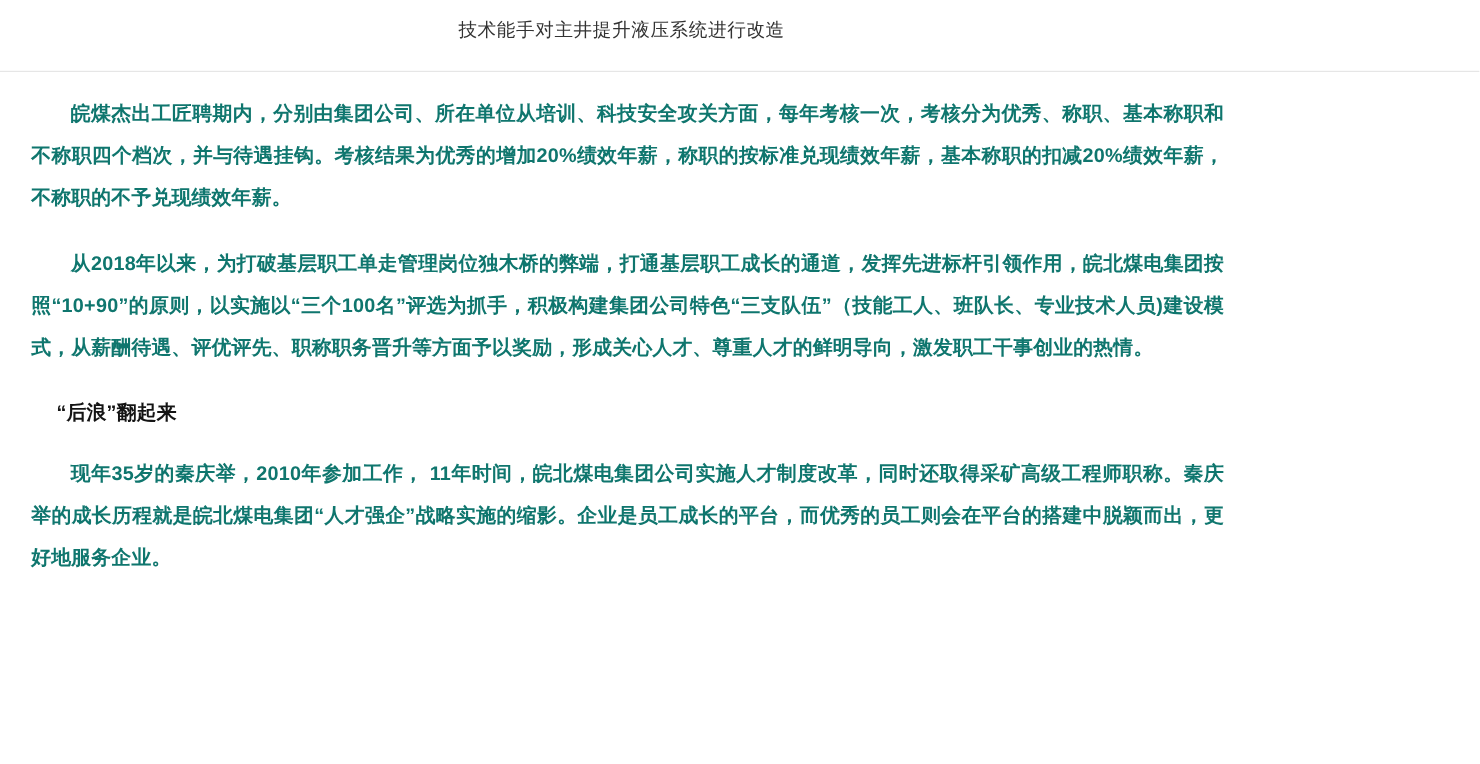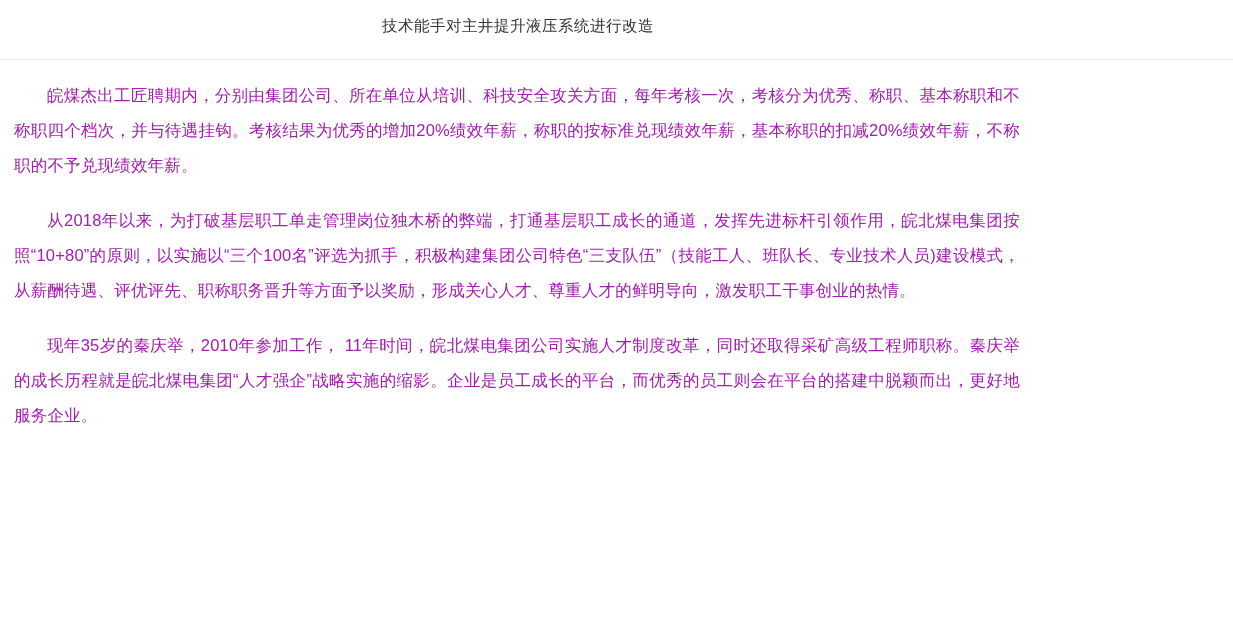--- a/index.html
+++ b/index.html
@@ -36,25 +36,26 @@
     height: 1px;
     background: #e6e6e6;
     margin: 0 0 18px 0;
   }
   .body-area {
     padding: 0 16px 0 14px;
   }
   p.para {
     font-size: 16.5px;
     line-height: 35px;
-    margin: 0 0 20px 0;
+    margin: 0 0 20px 12px;
     text-align: justify;
     text-justify: inter-ideograph;
     letter-spacing: 0.2px;
-    color: #a21caf;
+    color: #0f766e;
+    font-weight: bold;
   }
   p.para.indent {
     text-indent: 2em;
   }
   p.subhead {
     font-size: 16.5px;
     line-height: 32px;
     font-weight: bold;
     margin: 0 0 18px 0;
     text-indent: 2em;
@@ -69,17 +70,18 @@
 <body>
 
 <div class="page">
 
   <div class="caption">技术能手对主井提升液压系统进行改造</div>
 
   <div class="divider"></div>
 
   <div class="body-area">
     <p class="para indent">皖煤杰出工匠聘期内，分别由集团公司、所在单位从培训、科技安全攻关方面，每年考核一次，考核分为优秀、称职、基本称职和不称职四个档次，并与待遇挂钩。考核结果为优秀的增加20%绩效年薪，称职的按标准兑现绩效年薪，基本称职的扣减20%绩效年薪，不称职的不予兑现绩效年薪。</p>
-    <p class="para indent">从2018年以来，为打破基层职工单走管理岗位独木桥的弊端，打通基层职工成长的通道，发挥先进标杆引领作用，皖北煤电集团按照“10+80”的原则，以实施以“三个100名”评选为抓手，积极构建集团公司特色“三支队伍”（技能工人、班队长、专业技术人员)建设模式，从薪酬待遇、评优评先、职称职务晋升等方面予以奖励，形成关心人才、尊重人才的鲜明导向，激发职工干事创业的热情。</p>
+    <p class="para indent">从2018年以来，为打破基层职工单走管理岗位独木桥的弊端，打通基层职工成长的通道，发挥先进标杆引领作用，皖北煤电集团按照“10+90”的原则，以实施以“三个100名”评选为抓手，积极构建集团公司特色“三支队伍”（技能工人、班队长、专业技术人员)建设模式，从薪酬待遇、评优评先、职称职务晋升等方面予以奖励，形成关心人才、尊重人才的鲜明导向，激发职工干事创业的热情。</p>
+    <p class="subhead">“后浪”翻起来</p>
     <p class="para indent">现年35岁的秦庆举，2010年参加工作， 11年时间，皖北煤电集团公司实施人才制度改革，同时还取得采矿高级工程师职称。秦庆举的成长历程就是皖北煤电集团“人才强企”战略实施的缩影。企业是员工成长的平台，而优秀的员工则会在平台的搭建中脱颖而出，更好地服务企业。</p>
   </div>
 
 </div>
 
 </body></html>

